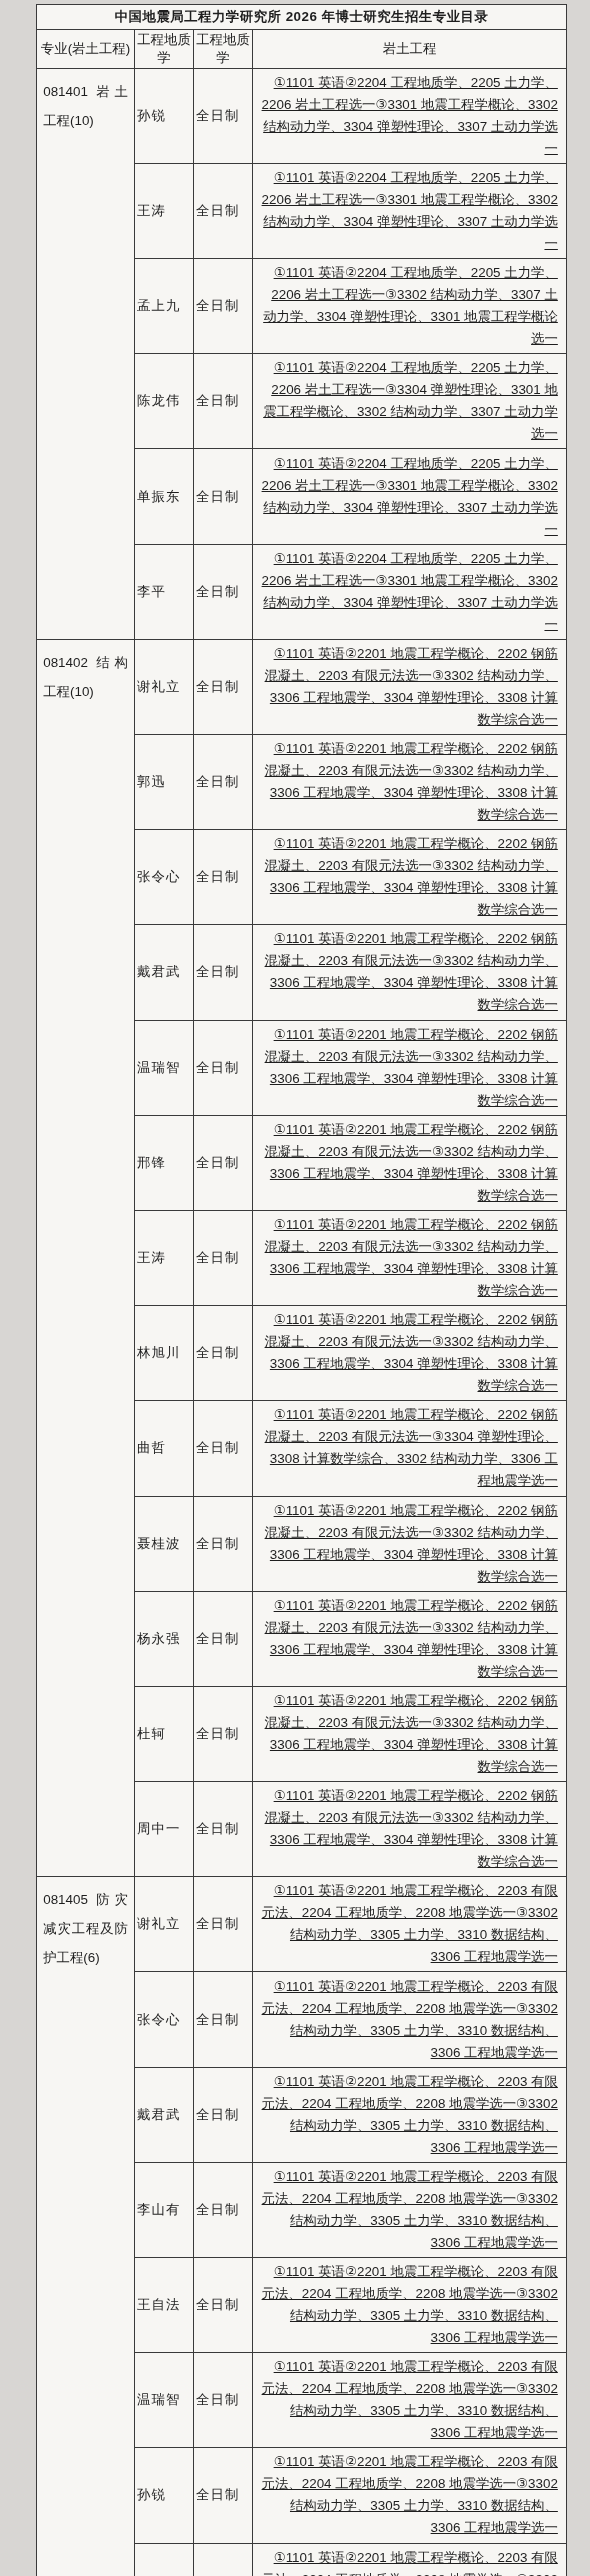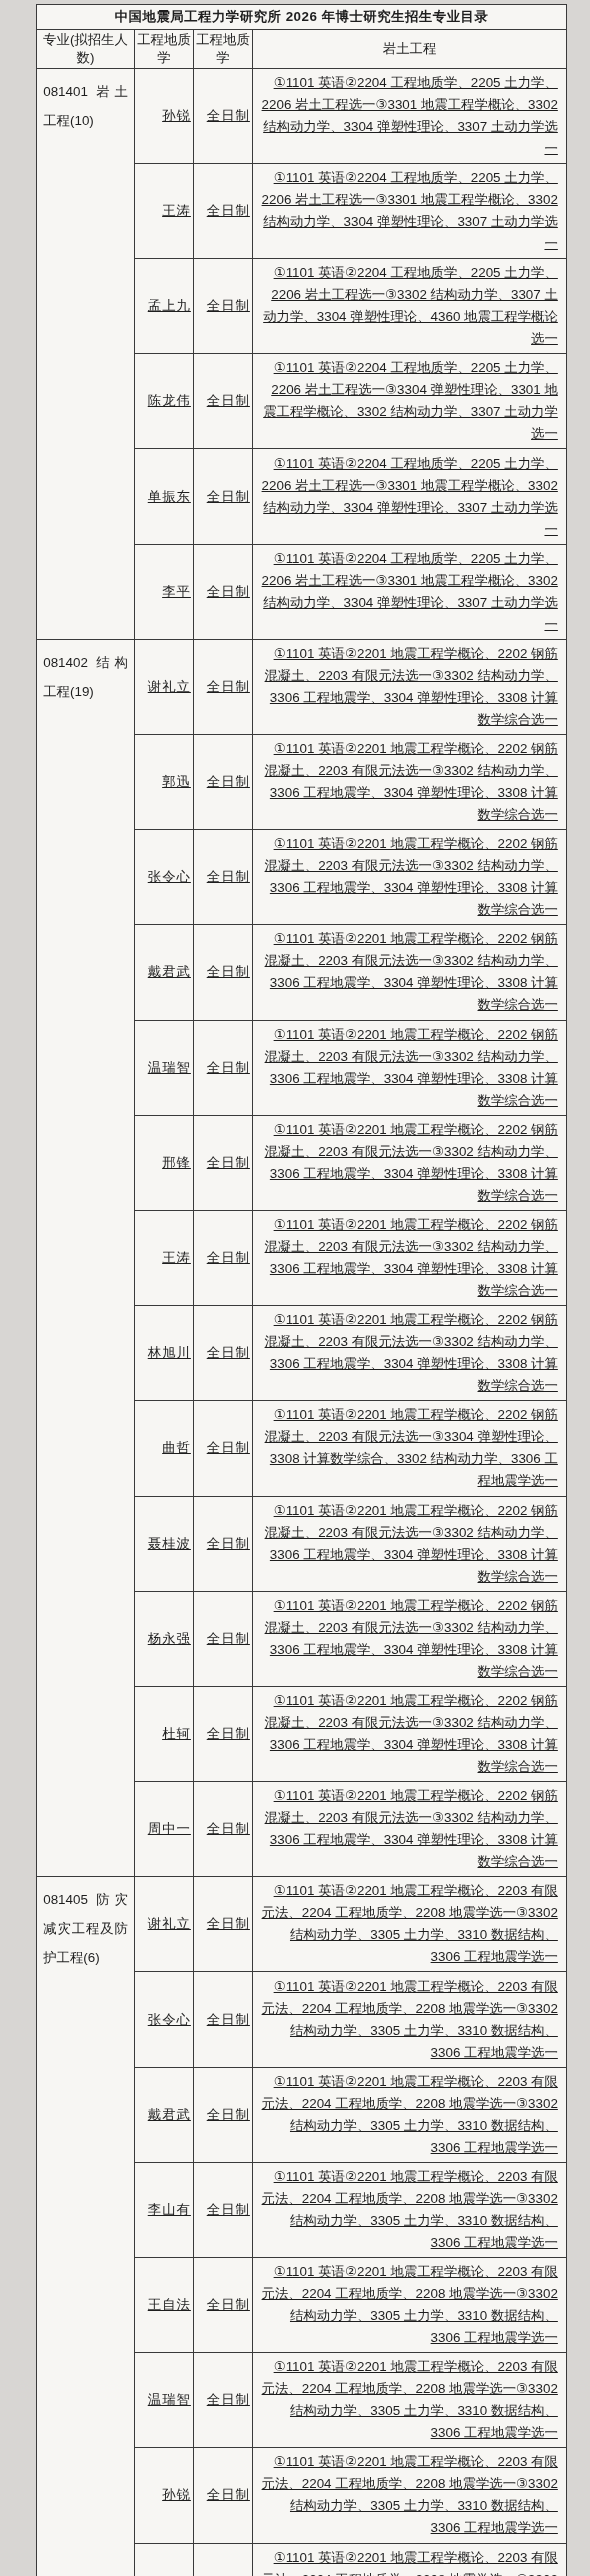--- a/index.html
+++ b/index.html
@@ -44,25 +44,24 @@
     text-align:center;
     padding:1px 2.1px;
   }
   td.col-major{
     vertical-align:top;
     text-align:justify;
     padding:8.2px 6.2px 0 6.2px;
     line-height:29px;
   }
   td.col-supervisor,td.col-mode{
-    text-align:right;
+    text-align:left;
     vertical-align:middle;
     letter-spacing:1px;
     padding:0 2.1px;
-    text-decoration:underline;
   }
   td.col-subjects{
     vertical-align:middle;
     text-align:right;
     padding:3.1px 8.2px;
     line-height:22px;
     text-decoration:underline;
   }
   tr.data-row{height:63px;}
 </style>
@@ -75,60 +74,60 @@
       <col style="width:98px">
       <col style="width:59px">
       <col style="width:59px">
       <col style="width:314px">
     </colgroup>
     <thead>
       <tr>
         <th class="title-cell" colspan="4">中国地震局工程力学研究所 2026 年博士研究生招生专业目录</th>
       </tr>
       <tr>
-        <th class="col-header">专业(拟招生人数)</th>
+        <th class="col-header">专业(岩土工程)</th>
         <th class="col-header">工程地质学</th>
         <th class="col-header">工程地质学</th>
         <th class="col-header">岩土工程</th>
       </tr>
     </thead>
     <tbody>
         <tr class="data-row">
           <td rowspan="6" class="col-major">081401 岩土工程(10)</td>
           <td class="col-supervisor">孙锐</td>
           <td class="col-mode">全日制</td>
           <td class="col-subjects">①1101 英语②2204 工程地质学、2205 土力学、2206 岩土工程选一③3301 地震工程学概论、3302 结构动力学、3304 弹塑性理论、3307 土动力学选一</td>
         </tr>
         <tr class="data-row">
           <td class="col-supervisor">王涛</td>
           <td class="col-mode">全日制</td>
           <td class="col-subjects">①1101 英语②2204 工程地质学、2205 土力学、2206 岩土工程选一③3301 地震工程学概论、3302 结构动力学、3304 弹塑性理论、3307 土动力学选一</td>
         </tr>
         <tr class="data-row">
           <td class="col-supervisor">孟上九</td>
           <td class="col-mode">全日制</td>
-          <td class="col-subjects">①1101 英语②2204 工程地质学、2205 土力学、2206 岩土工程选一③3302 结构动力学、3307 土动力学、3304 弹塑性理论、4360 地震工程学概论选一</td>
+          <td class="col-subjects">①1101 英语②2204 工程地质学、2205 土力学、2206 岩土工程选一③3302 结构动力学、3307 土动力学、3304 弹塑性理论、3301 地震工程学概论选一</td>
         </tr>
         <tr class="data-row">
           <td class="col-supervisor">陈龙伟</td>
           <td class="col-mode">全日制</td>
           <td class="col-subjects">①1101 英语②2204 工程地质学、2205 土力学、2206 岩土工程选一③3304 弹塑性理论、3301 地震工程学概论、3302 结构动力学、3307 土动力学选一</td>
         </tr>
         <tr class="data-row">
           <td class="col-supervisor">单振东</td>
           <td class="col-mode">全日制</td>
           <td class="col-subjects">①1101 英语②2204 工程地质学、2205 土力学、2206 岩土工程选一③3301 地震工程学概论、3302 结构动力学、3304 弹塑性理论、3307 土动力学选一</td>
         </tr>
         <tr class="data-row">
           <td class="col-supervisor">李平</td>
           <td class="col-mode">全日制</td>
           <td class="col-subjects">①1101 英语②2204 工程地质学、2205 土力学、2206 岩土工程选一③3301 地震工程学概论、3302 结构动力学、3304 弹塑性理论、3307 土动力学选一</td>
         </tr>
         <tr class="data-row">
-          <td rowspan="13" class="col-major">081402 结构工程(19)</td>
+          <td rowspan="13" class="col-major">081402 结构工程(10)</td>
           <td class="col-supervisor">谢礼立</td>
           <td class="col-mode">全日制</td>
           <td class="col-subjects">①1101 英语②2201 地震工程学概论、2202 钢筋混凝土、2203 有限元法选一③3302 结构动力学、3306 工程地震学、3304 弹塑性理论、3308 计算数学综合选一</td>
         </tr>
         <tr class="data-row">
           <td class="col-supervisor">郭迅</td>
           <td class="col-mode">全日制</td>
           <td class="col-subjects">①1101 英语②2201 地震工程学概论、2202 钢筋混凝土、2203 有限元法选一③3302 结构动力学、3306 工程地震学、3304 弹塑性理论、3308 计算数学综合选一</td>
         </tr>
         <tr class="data-row">

